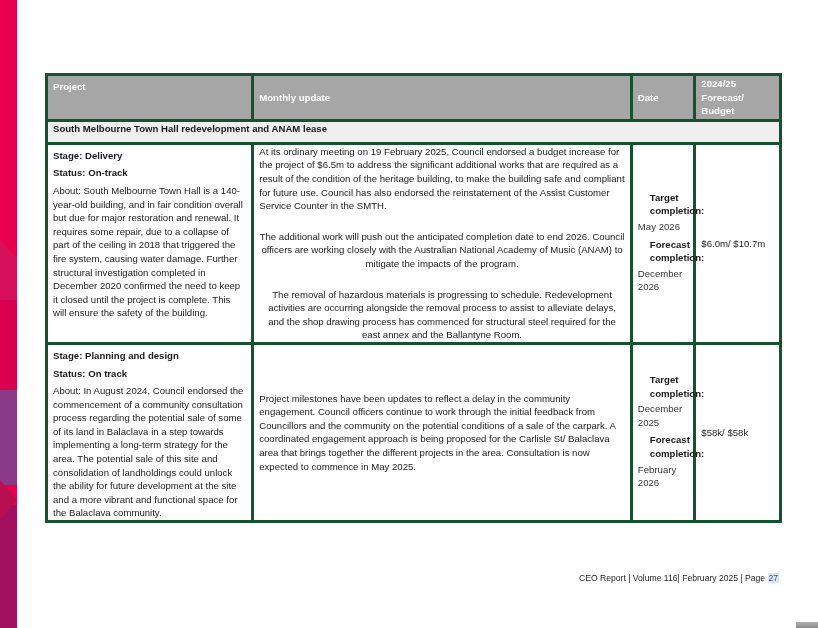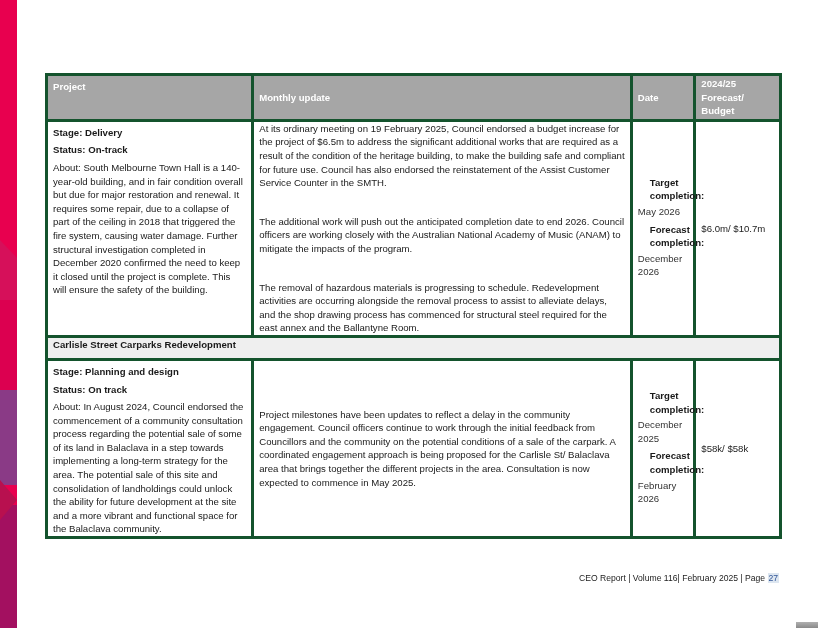--- a/index.html
+++ b/index.html
@@ -74,21 +74,21 @@
       padding-bottom: 0;
     }
     .col-proj { width: 195px; }
     .col-upd { width: 358px; }
     .col-date { width: 60px; }
     .col-bud { width: 81px; }
 
     .proj-cell p, .upd-cell p, .date-cell p { margin: 0; }
     .stage, .status { font-weight: bold; margin: 4px 0 4px 0 !important; }
     .about-label { font-weight: normal; }
-    .upd-cell p + p { margin-top: 25px; }
+    .upd-cell p + p { margin-top: 17px; text-align: center; }
     .upd-cell { padding-top: 1px; }
     .date-cell, .bud-cell { vertical-align: middle !important; }
     .date-cell .lbl { font-weight: bold; margin: 2px 12px; }
     .date-cell .val { margin: 2px 0 4px 0; color: #333; }
     .bud-cell { color: #222; }
     .upd-mid { vertical-align: middle !important; }
 
     .footer {
       position: absolute;
       left: 579px;
@@ -137,43 +137,43 @@
         <th>Monthly update</th>
         <th>Date</th>
         <th>
           <div>2024/25</div>
           <div>Forecast/ Budget</div>
         </th>
       </tr>
     </thead>
     <tbody>
 
+      <tr class="section-row">
+        <td colspan="4">South Melbourne Town Hall redevelopment and ANAM lease</td>
+      </tr>
       <tr>
         <td class="proj-cell">
           <p class="stage">Stage: Delivery</p>
           <p class="status">Status: On-track</p>
           <p><span class="about-label">About:</span><span> South Melbourne Town Hall is a 140-year-old building, and in fair condition overall but due for major restoration and renewal. It requires some repair, due to a collapse of part of the ceiling in 2018 that triggered the fire system, causing water damage. Further structural investigation completed in December 2020 confirmed the need to keep it closed until the project is complete. This will ensure the safety of the building.</span></p>
         </td>
         <td class="upd-cell">
           <p>At its ordinary meeting on 19 February 2025, Council endorsed a budget increase for the project of $6.5m to address the significant additional works that are required as a result of the condition of the heritage building, to make the building safe and compliant for future use. Council has also endorsed the reinstatement of the Assist Customer Service Counter in the SMTH.</p>
           <p>The additional work will push out the anticipated completion date to end 2026. Council officers are working closely with the Australian National Academy of Music (ANAM) to mitigate the impacts of the program.</p>
           <p>The removal of hazardous materials is progressing to schedule. Redevelopment activities are occurring alongside the removal process to assist to alleviate delays, and the shop drawing process has commenced for structural steel required for the east annex and the Ballantyne Room.</p>
         </td>
         <td class="date-cell">
           <p class="lbl">Target completion:</p>
           <p class="val">May 2026</p>
           <p class="lbl">Forecast completion:</p>
           <p class="val">December 2026</p>
         </td>
         <td class="bud-cell">$6.0m/ $10.7m</td>
       </tr>
 
-      <tr class="section-row">
-        <td colspan="4">Carlisle Street Carparks Redevelopment</td>
-      </tr>
       <tr>
         <td class="proj-cell">
           <p class="stage">Stage: Planning and design</p>
           <p class="status">Status: On track</p>
           <p>About: In August 2024, Council endorsed the commencement of a community consultation process regarding the potential sale of some of its land in Balaclava in a step towards implementing a long-term strategy for the area. The potential sale of this site and consolidation of landholdings could unlock the ability for future development at the site and a more vibrant and functional space for the Balaclava community.</p>
         </td>
         <td class="upd-cell upd-mid">
           <p>Project milestones have been updates to reflect a delay in the community engagement. Council officers continue to work through the initial feedback from Councillors and the community on the potential conditions of a sale of the carpark. A coordinated engagement approach is being proposed for the Carlisle St/ Balaclava area that brings together the different projects in the area. Consultation is now expected to commence in May 2025.</p>
         </td>
         <td class="date-cell">

